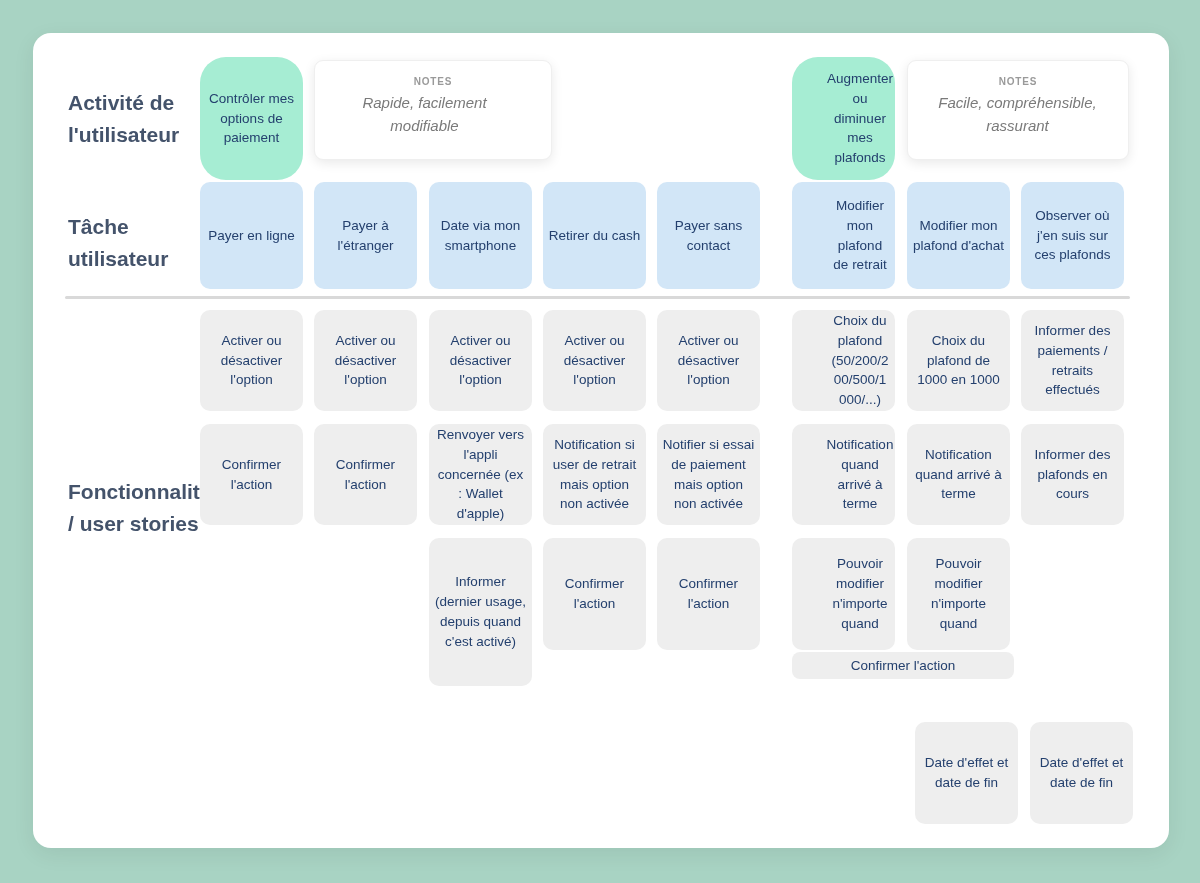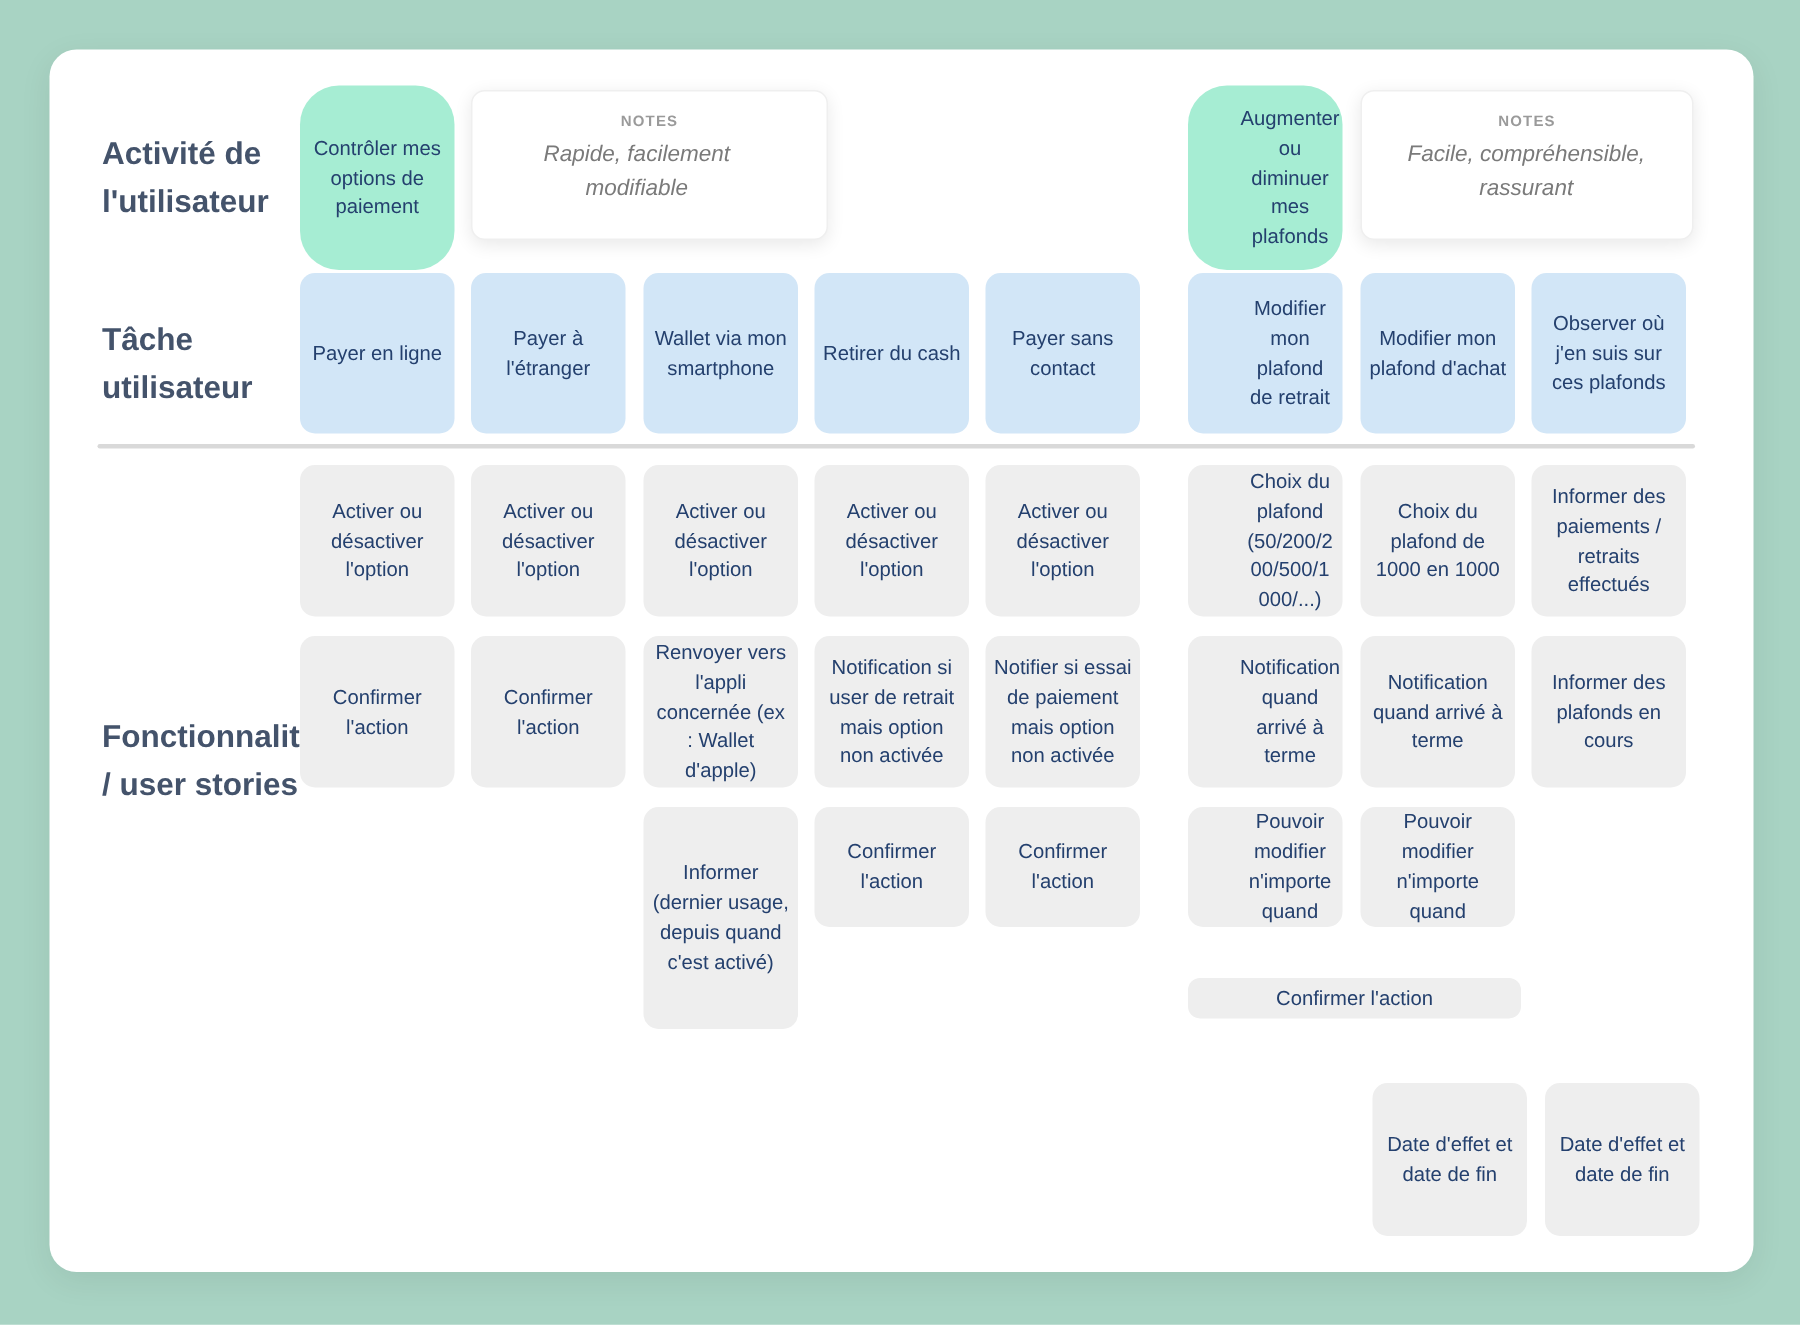--- a/index.html
+++ b/index.html
@@ -40,21 +40,21 @@
   .gray { background: #eeeeee; }
 
   .c1 { left: 167px; } .c2 { left: 281px; } .c3 { left: 396px; }
   .c4 { left: 510px; } .c5 { left: 624px; } .c6 { left: 759px; padding-left: 38px; }
   .c7 { left: 874px; } .c8 { left: 988px; }
 
   .rowA { top: 24px;  height: 123px; border-radius: 26px; }
   .rowT { top: 149px; height: 107px; }
   .f1   { top: 277px; height: 101px; }
   .f2   { top: 391px; height: 101px; }
-  .f3   { top: 505px; height: 80px; }
+  .f3   { top: 505px; height: 112px; }
   .f3t  { top: 505px; height: 148px; }
   .wide {
     left: 759px; top: 619px;
     width: 222px; height: 27px;
     border-radius: 8px;
     padding: 2px 6px;
   }
   .dateA { left: 882px; top: 689px; height: 102px; }
   .dateB { left: 997px; top: 689px; height: 102px; }
   .break { overflow-wrap: anywhere; }
@@ -103,21 +103,21 @@
     <div class="note-text">Rapide, facilement modifiable</div>
   </div>
   <div class="card mint c6 rowA">Augmenter ou diminuer mes plafonds</div>
   <div class="note note2">
     <div class="note-title">NOTES</div>
     <div class="note-text">Facile, compréhensible, rassurant</div>
   </div>
 
   <div class="card blue c1 rowT">Payer en ligne</div>
   <div class="card blue c2 rowT">Payer à l'étranger</div>
-  <div class="card blue c3 rowT">Wallet via mon smartphone</div>
+  <div class="card blue c3 rowT">Date via mon smartphone</div>
   <div class="card blue c4 rowT">Retirer du cash</div>
   <div class="card blue c5 rowT">Payer sans contact</div>
   <div class="card blue c6 rowT">Modifier mon plafond de retrait</div>
   <div class="card blue c7 rowT">Modifier mon plafond d'achat</div>
   <div class="card blue c8 rowT">Observer où j'en suis sur ces plafonds</div>
 
   <div class="divider"></div>
 
   <div class="card gray c1 f1">Activer ou désactiver l'option</div>
   <div class="card gray c2 f1">Activer ou désactiver l'option</div>

